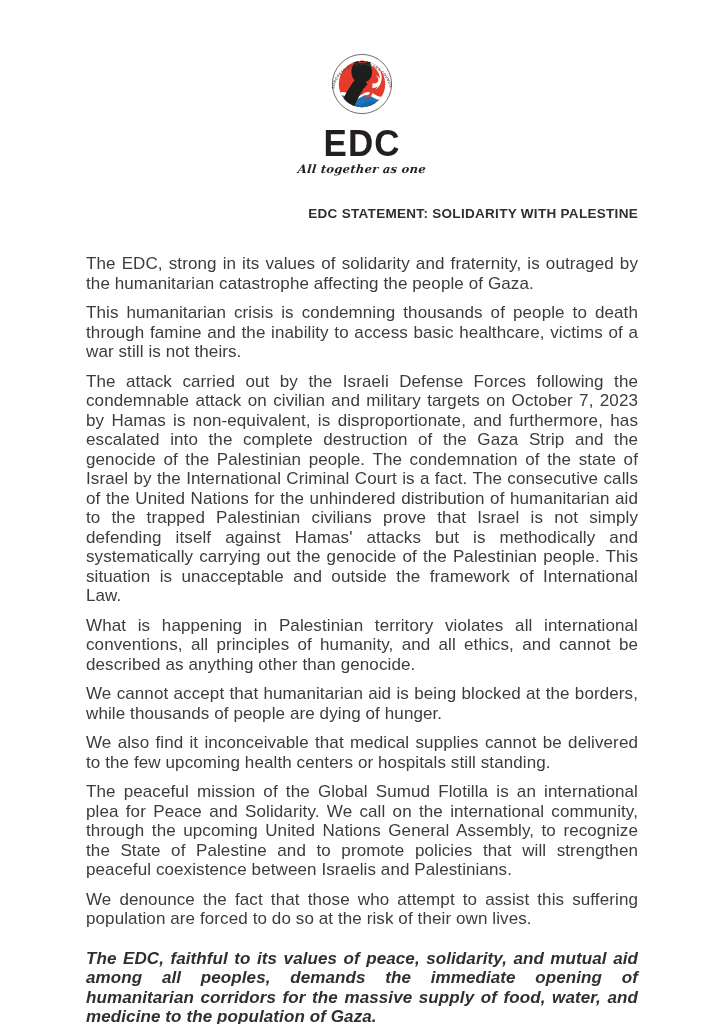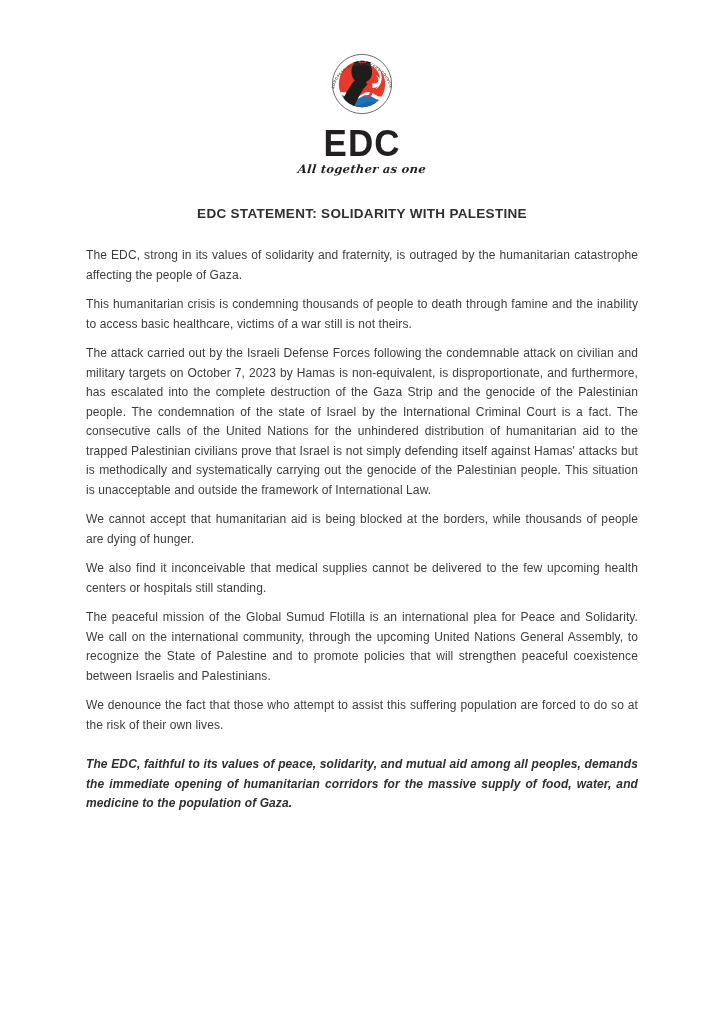--- a/index.html
+++ b/index.html
@@ -35,30 +35,30 @@
     font-family: "DejaVu Serif", serif;
     font-style: italic;
     font-weight: bold;
     font-size: 11.5px;
     color: #231f20;
     margin-top: 2px;
     transform: skewX(-6deg);
     letter-spacing: 0.3px;
   }
   .doc-title {
-    text-align: center;
+    text-align: right;
     font-weight: 700;
     font-size: 13.5px;
     color: #2f2f2f;
     letter-spacing: 0.3px;
     margin-top: 30px;
-    margin-bottom: 25px;
+    margin-bottom: 33px;
   }
   .doc-body p {
-    font-size: 12px;
+    font-size: 17px;
     line-height: 19.5px;
     color: #3c3c3c;
     text-align: justify;
     margin-bottom: 10px;
     letter-spacing: 0.1px;
   }
   .doc-body p.bold { font-weight: 700; color: #2f2f2f; }
   .doc-body p.gap-before { margin-top: 20px; font-style: italic; }
 </style>
 </head>
@@ -105,20 +105,21 @@
     <div class="logo-wordmark">EDC</div>
     <div class="logo-tagline">All together as one</div>
   </div>
 
   <div class="doc-title">EDC STATEMENT: SOLIDARITY WITH PALESTINE</div>
 
   <div class="doc-body">
     <p>The EDC, strong in its values of solidarity and fraternity, is outraged by the humanitarian catastrophe affecting the people of Gaza.</p>
     <p>This humanitarian crisis is condemning thousands of people to death through famine and the inability to access basic healthcare, victims of a war still is not theirs.</p>
     <p>The attack carried out by the Israeli Defense Forces following the condemnable attack on civilian and military targets on October 7, 2023 by Hamas is non-equivalent, is disproportionate, and furthermore, has escalated into the complete destruction of the Gaza Strip and the genocide of the Palestinian people. The condemnation of the state of Israel by the International Criminal Court is a fact.  The consecutive calls of the United Nations for the unhindered distribution of humanitarian aid to the trapped Palestinian civilians prove that Israel is not simply defending itself against Hamas' attacks but is methodically and systematically carrying out the genocide of the Palestinian people. This situation is unacceptable and outside the framework of International Law.</p>
+    <p>What is happening in Palestinian territory violates all international conventions, all principles of humanity, and all ethics, and cannot be described as anything other than genocide.</p>
     <p>We cannot accept that humanitarian aid is being blocked at the borders, while thousands of people are dying of hunger.</p>
     <p>We also find it inconceivable that medical supplies cannot be delivered to the few upcoming health centers or hospitals still standing.</p>
     <p>The peaceful mission of the Global Sumud Flotilla is an international plea for Peace and Solidarity. We call on the international community, through the upcoming United Nations General Assembly, to recognize the State of Palestine and to promote policies that will strengthen peaceful coexistence between Israelis and Palestinians.</p>
     <p>We denounce the fact that those who attempt to assist this suffering population are forced to do so at the risk of their own lives.</p>
     <p class="bold gap-before">The EDC, faithful to its values of peace, solidarity, and mutual aid among all peoples, demands the immediate opening of humanitarian corridors for the massive supply of food, water, and medicine to the population of Gaza.</p>
   </div>
 
 </div>
 
 </body></html>

